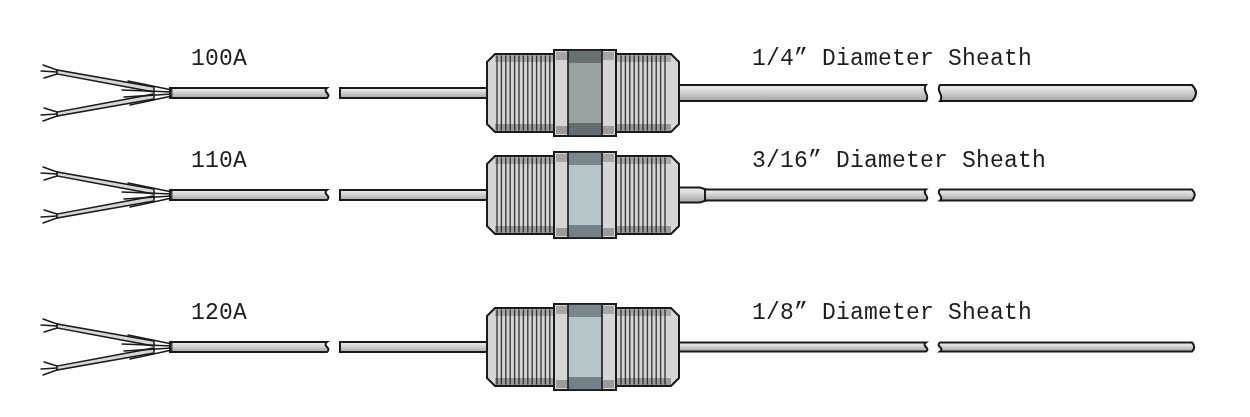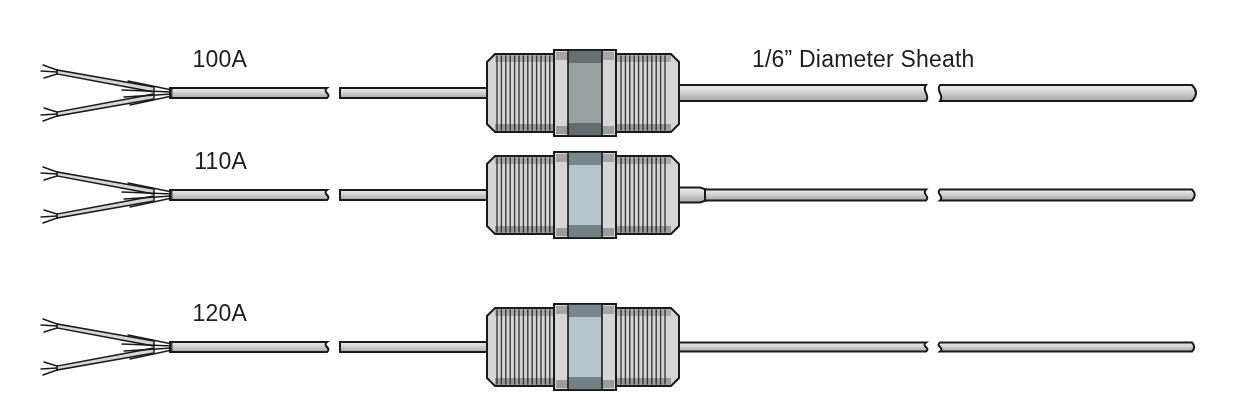--- a/index.html
+++ b/index.html
@@ -3,21 +3,21 @@
 <meta charset="utf-8">
 <style>
   html,body{margin:0;padding:0;background:#ffffff;}
   .diagram{
     position:relative;
     width:1250px;height:417px;
     background:#ffffff;
     font-family:"Liberation Sans", sans-serif;
     overflow:hidden;
   }
-  .probe-row{position:absolute;left:0;width:1042px;height:126px;}
+  .probe-row{position:absolute;left:0;width:1042px;height:126px;font-family:Liberation Mono, monospace;}
   .row-0{top:30px;}
   .row-1{top:132px;}
   .row-2{top:284px;}
   .probe-svg{position:absolute;top:0;left:0;display:block;}
   .model-label{
     position:absolute;top:16px;right:795px;
     font-size:23px;line-height:1.2;color:#1d1d1b;
     letter-spacing:0.2px;white-space:nowrap;
   }
   .sheath-label{
@@ -87,21 +87,21 @@
         <polygon points="154,69 57,86 57,82 154,64" fill="#d6d6d6" stroke="#1a1a1a" stroke-width="1.5"></polygon>
         <line x1="57" y1="86" x2="43" y2="91" stroke="#1a1a1a" stroke-width="1.4" stroke-linecap="round"></line>
         <line x1="57" y1="84" x2="41" y2="85" stroke="#1a1a1a" stroke-width="1.4" stroke-linecap="round"></line>
         <line x1="57" y1="82" x2="44" y2="78" stroke="#1a1a1a" stroke-width="1.4" stroke-linecap="round"></line>
         <line x1="172" y1="60" x2="128" y2="51" stroke="#1a1a1a" stroke-width="1.4" stroke-linecap="round"></line>
         <line x1="172" y1="62" x2="122" y2="60" stroke="#1a1a1a" stroke-width="1.4" stroke-linecap="round"></line>
         <line x1="172" y1="64" x2="124" y2="67" stroke="#1a1a1a" stroke-width="1.4" stroke-linecap="round"></line>
         <line x1="172" y1="66" x2="130" y2="75" stroke="#1a1a1a" stroke-width="1.4" stroke-linecap="round"></line>
       </svg>
     <span class="model-label">100A</span>
-    <span class="sheath-label">1/6” Diameter Sheath</span>
+    <span class="sheath-label">1/4” Diameter Sheath</span>
   </section>
 
   <section class="probe-row row-1">
     <svg class="probe-svg" width="1250" height="126" viewBox="0 0 1250 126" xmlns="http://www.w3.org/2000/svg">
         <defs>
           <linearGradient id="mg1" x1="0" y1="0" x2="0" y2="1">
             <stop offset="0" stop-color="#f0f0f0"></stop>
             <stop offset="0.45" stop-color="#d2d2d2"></stop>
             <stop offset="1" stop-color="#a5a5a5"></stop>
           </linearGradient>
@@ -154,20 +154,21 @@
         <polygon points="154,69 57,86 57,82 154,64" fill="#d6d6d6" stroke="#1a1a1a" stroke-width="1.5"></polygon>
         <line x1="57" y1="86" x2="43" y2="91" stroke="#1a1a1a" stroke-width="1.4" stroke-linecap="round"></line>
         <line x1="57" y1="84" x2="41" y2="85" stroke="#1a1a1a" stroke-width="1.4" stroke-linecap="round"></line>
         <line x1="57" y1="82" x2="44" y2="78" stroke="#1a1a1a" stroke-width="1.4" stroke-linecap="round"></line>
         <line x1="172" y1="60" x2="128" y2="51" stroke="#1a1a1a" stroke-width="1.4" stroke-linecap="round"></line>
         <line x1="172" y1="62" x2="122" y2="60" stroke="#1a1a1a" stroke-width="1.4" stroke-linecap="round"></line>
         <line x1="172" y1="64" x2="124" y2="67" stroke="#1a1a1a" stroke-width="1.4" stroke-linecap="round"></line>
         <line x1="172" y1="66" x2="130" y2="75" stroke="#1a1a1a" stroke-width="1.4" stroke-linecap="round"></line>
       </svg>
     <span class="model-label">110A</span>
+    <span class="sheath-label">3/16” Diameter Sheath</span>
   </section>
 
   <section class="probe-row row-2">
     <svg class="probe-svg" width="1250" height="126" viewBox="0 0 1250 126" xmlns="http://www.w3.org/2000/svg">
         <defs>
           <linearGradient id="mg2" x1="0" y1="0" x2="0" y2="1">
             <stop offset="0" stop-color="#f0f0f0"></stop>
             <stop offset="0.45" stop-color="#d2d2d2"></stop>
             <stop offset="1" stop-color="#a5a5a5"></stop>
           </linearGradient>
@@ -219,15 +220,16 @@
         <polygon points="154,69 57,86 57,82 154,64" fill="#d6d6d6" stroke="#1a1a1a" stroke-width="1.5"></polygon>
         <line x1="57" y1="86" x2="43" y2="91" stroke="#1a1a1a" stroke-width="1.4" stroke-linecap="round"></line>
         <line x1="57" y1="84" x2="41" y2="85" stroke="#1a1a1a" stroke-width="1.4" stroke-linecap="round"></line>
         <line x1="57" y1="82" x2="44" y2="78" stroke="#1a1a1a" stroke-width="1.4" stroke-linecap="round"></line>
         <line x1="172" y1="60" x2="128" y2="51" stroke="#1a1a1a" stroke-width="1.4" stroke-linecap="round"></line>
         <line x1="172" y1="62" x2="122" y2="60" stroke="#1a1a1a" stroke-width="1.4" stroke-linecap="round"></line>
         <line x1="172" y1="64" x2="124" y2="67" stroke="#1a1a1a" stroke-width="1.4" stroke-linecap="round"></line>
         <line x1="172" y1="66" x2="130" y2="75" stroke="#1a1a1a" stroke-width="1.4" stroke-linecap="round"></line>
       </svg>
     <span class="model-label">120A</span>
+    <span class="sheath-label">1/8” Diameter Sheath</span>
   </section>
 
 </div>
 
 </body></html>

